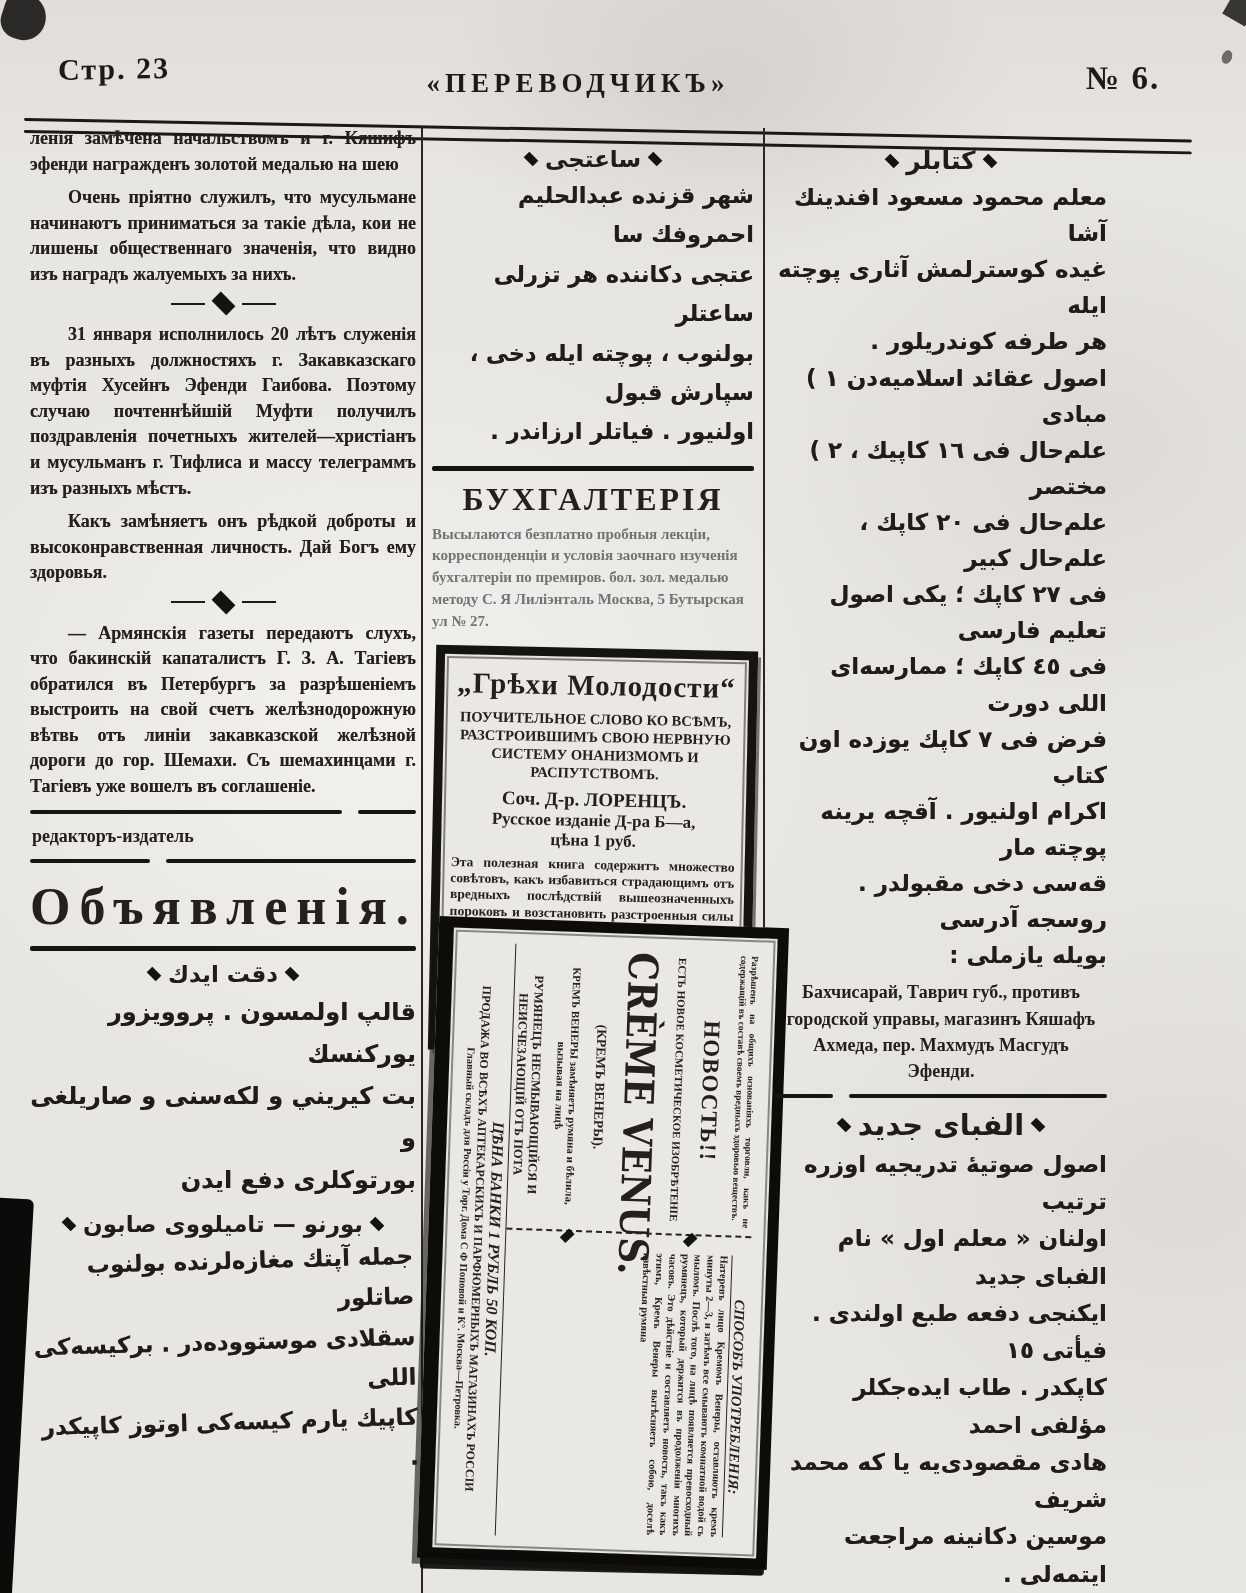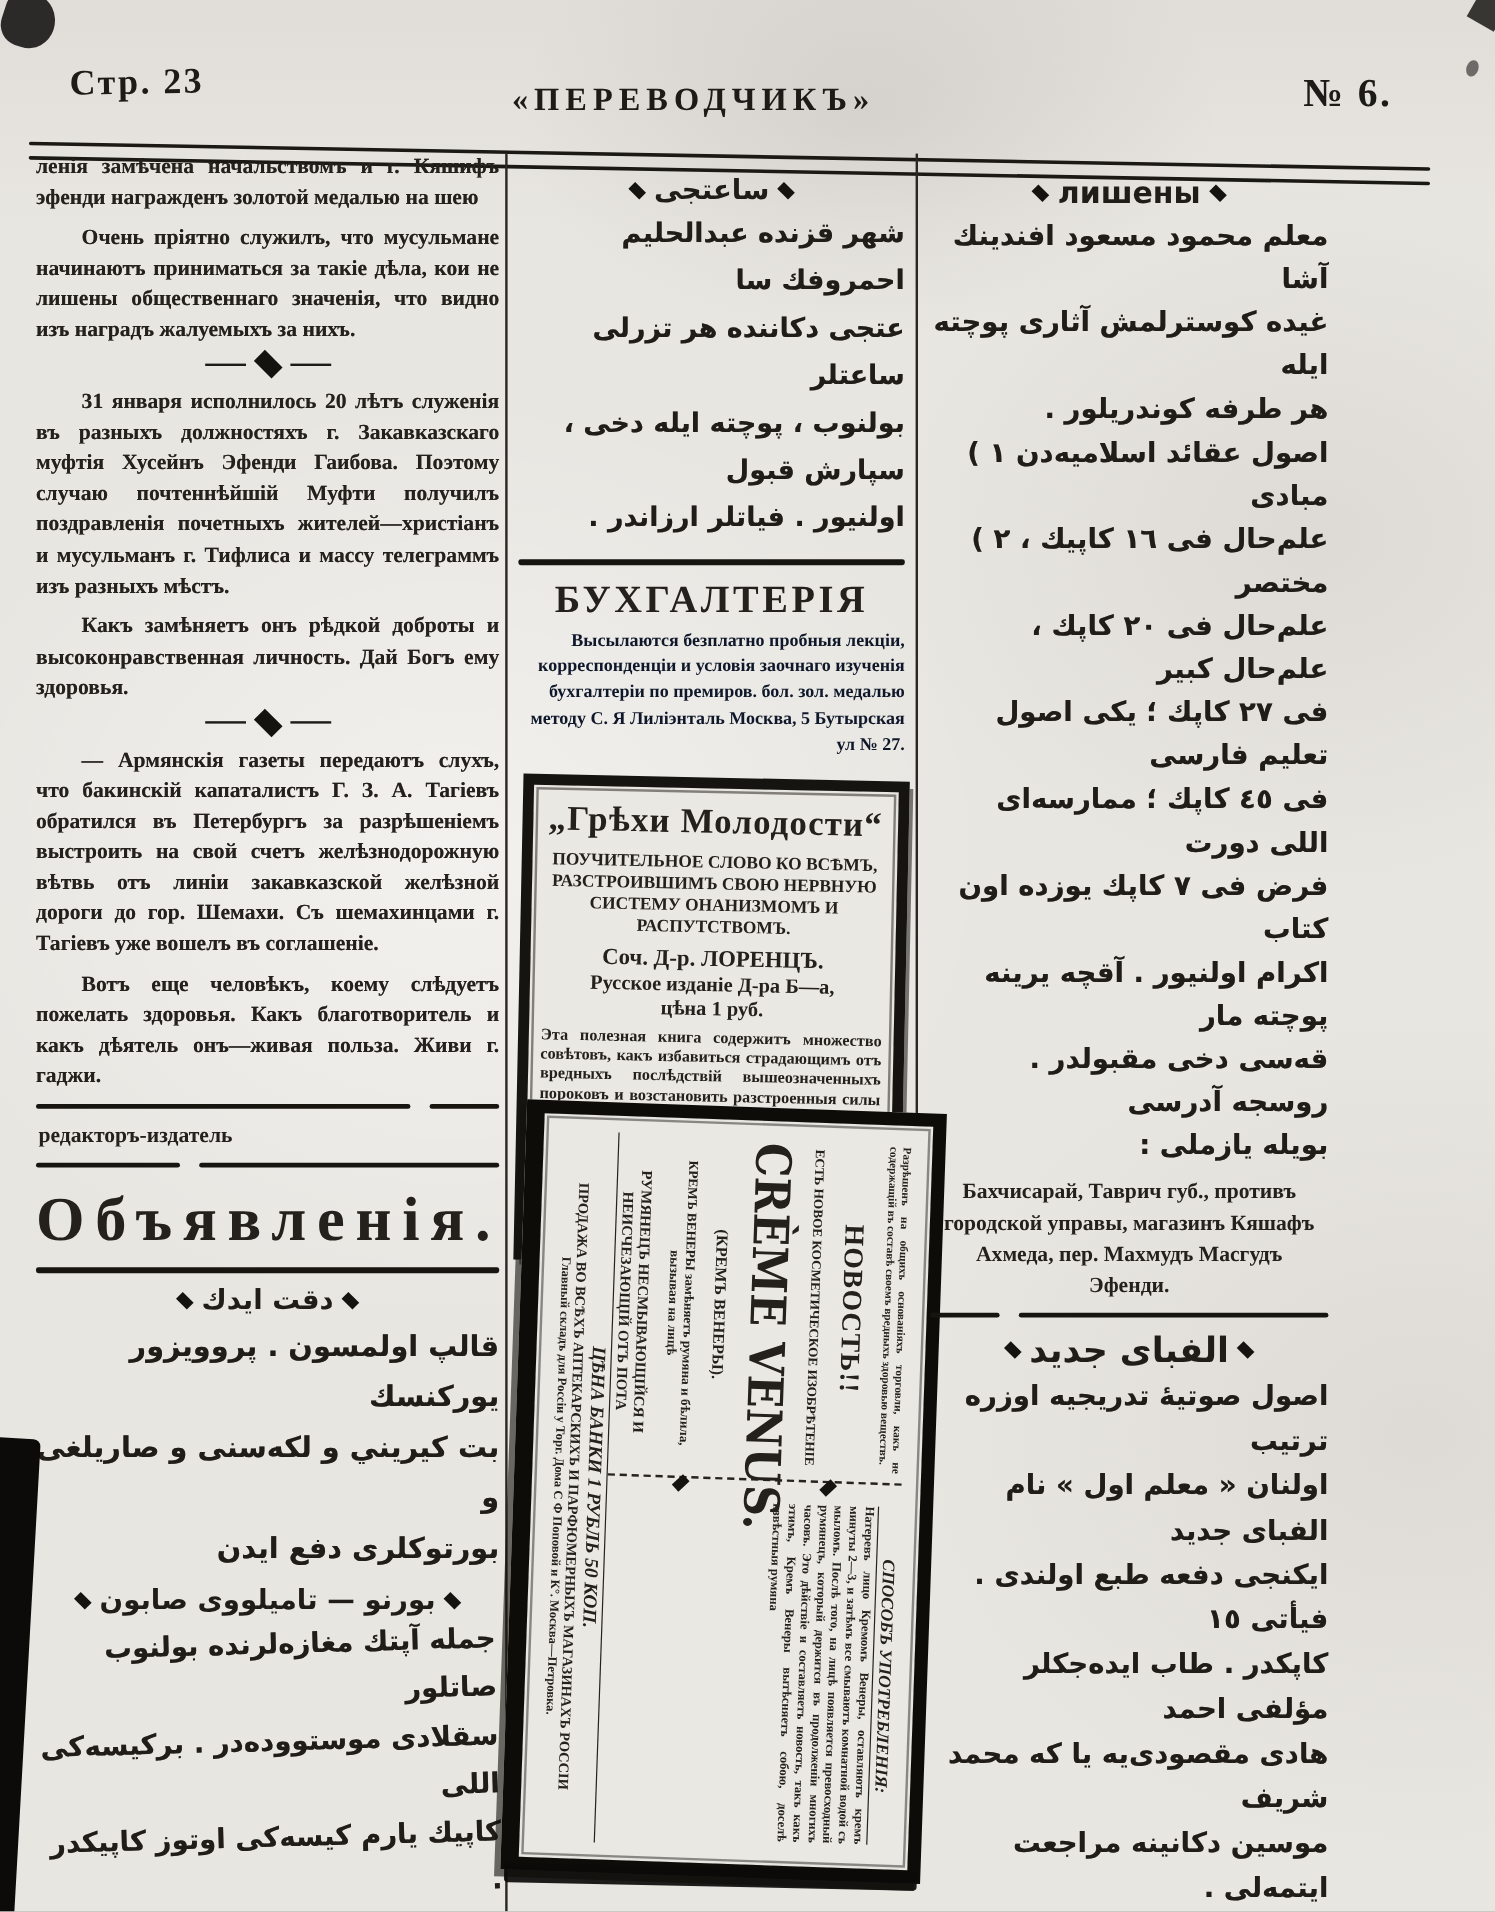--- a/index.html
+++ b/index.html
@@ -48,21 +48,21 @@
   .ads-heading{font-size:52px;letter-spacing:9px;text-align:center;font-weight:600;margin:14px 0 10px 0;}
   
   .ar{font-family:"DejaVu Sans",sans-serif;direction:rtl;font-weight:bold;color:#201d19;}
   .ar-header{display:flex;align-items:center;justify-content:center;gap:10px;margin:8px 0 4px 0;}
   .ar-header .htext{font-size:23px;}
   .ar-body{font-size:22px;line-height:1.75;white-space:pre-line;text-align:right;
            text-shadow:0 0 .5px rgba(32,29,25,.5);}
   .ru-address{font-size:18px;font-weight:bold;text-align:center;line-height:1.45;margin:6px 4px;}
   
   .bukh-title{font-size:32px;font-weight:600;letter-spacing:3px;text-align:center;margin:8px 0 6px 0;}
-  .bukh-body{font-size:15px;font-weight:bold;line-height:1.45;text-align:right;color:#0f172a;}
+  .bukh-body{font-size:15px;font-weight:bold;line-height:1.45;text-align:left;color:#737373;}
   
   .sins-box{margin-top:16px;border:9px solid #161410;padding:10px 10px 8px 10px;transform:rotate(1.2deg);
      box-shadow:4px 5px 0 -1px rgba(25,22,18,.55), inset 0 0 0 2px #e8e6e1, inset 0 0 0 4px rgba(25,22,18,.5);
      background:#eae8e3;}
   .sins-title{font-size:29px;font-weight:bold;text-align:center;letter-spacing:1px;margin:2px 0 8px 0;}
   .sins-sub{font-size:14.5px;font-weight:bold;text-align:center;line-height:1.25;margin-bottom:6px;}
   .sins-author{font-size:19px;text-align:center;font-weight:bold;}
   .sins-edition{font-size:17px;text-align:center;font-weight:bold;}
   .sins-price{font-size:17px;text-align:center;font-weight:bold;margin-bottom:6px;}
   .sins-body{font-size:13.5px;font-weight:bold;line-height:1.22;text-align:justify;margin-bottom:6px;}
@@ -125,21 +125,20 @@
         <div class="dline"></div>
     </div>
     <p class="para indent">31 января исполнилось 20 лѣтъ служенія въ разныхъ должностяхъ г. Закавказскаго муфтія Хусейнъ Эфенди Гаибова. Поэтому случаю почтеннѣйшій Муфти получилъ поздравленія почетныхъ жителей—христіанъ и мусульманъ г. Тифлиса и массу телеграммъ изъ разныхъ мѣстъ.</p>
     <p class="para indent">Какъ замѣняетъ онъ рѣдкой доброты и высоконравственная личность. Дай Богъ ему здоровья.</p>
     <div class="diamond-divider">
       <div class="dline"></div>
         <div class="dd"></div>
         <div class="dline"></div>
     </div>
     <p class="para indent">— Армянскія газеты передаютъ слухъ, что бакинскій капаталистъ Г. З. А. Тагіевъ обратился въ Петербургъ за разрѣшеніемъ выстроить на свой счетъ желѣзнодорожную вѣтвь отъ линіи закавказской желѣзной дороги до гор. Шемахи. Съ шемахинцами г. Тагіевъ уже вошелъ въ соглашеніе.</p>
-    <p class="para indent">Вотъ еще человѣкъ, коему слѣдуетъ пожелать здоровья. Какъ благотворитель и какъ дѣятель онъ—живая польза. Живи г. гаджи.</p>
 
     <div class="rule-split">
       <div class="rule-seg" style="flex:1;"></div>
         <div class="rule-seg" style="width:58px;"></div>
     </div>
     <div class="editor-line">
       <span class="editor-prefix">редакторъ-издатель</span>
     </div>
     <div class="rule-split">
       <div class="rule-seg" style="width:120px;"></div>
@@ -221,21 +220,21 @@
           <div class="creme-sale">ПРОДАЖА ВО ВСѢХЪ АПТЕКАРСКИХЪ И ПАРФЮМЕРНЫХЪ МАГАЗИНАХЪ РОССІИ</div>
           <div class="creme-depot">Главный складъ для Россіи у Торг. Дома С Ф Поповой и К°. Москва—Петровка.</div>
         </div>
       </div>
     </div>
   </div>
 
   <div id="col3" class="col">
     <div class="ar-header ar">
       <div class="dd small"></div>
-      <span class="htext" style="font-size:25px;">лишены</span>
+      <span class="htext" style="font-size:25px;">كتابلر</span>
       <div class="dd small"></div>
     </div>
     <div class="ar ar-body" style="font-size:23px;line-height:1.57;">معلم محمود مسعود افندينك آشا
 غيده كوسترلمش آثاری پوچته ايله
 هر طرفه كوندريلور .
 اصول عقائد اسلاميه‌دن ١ ) مبادی
 علم‌حال فی ١٦ كاپيك ، ٢ ) مختصر
 علم‌حال فی ٢٠ كاپك ، علم‌حال كبير
 فی ٢٧ كاپك ؛ يكی اصول تعليم فارسی
 فی ٤٥ كاپك ؛ ممارسه‌ای اللی دورت

